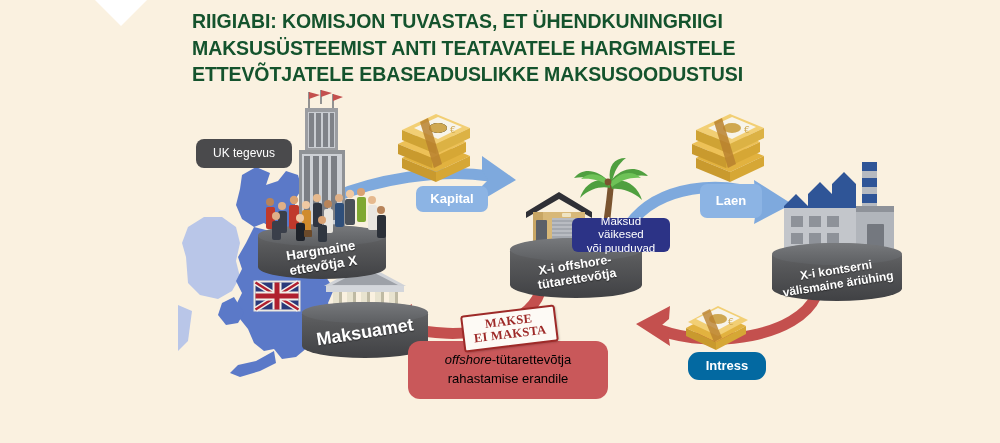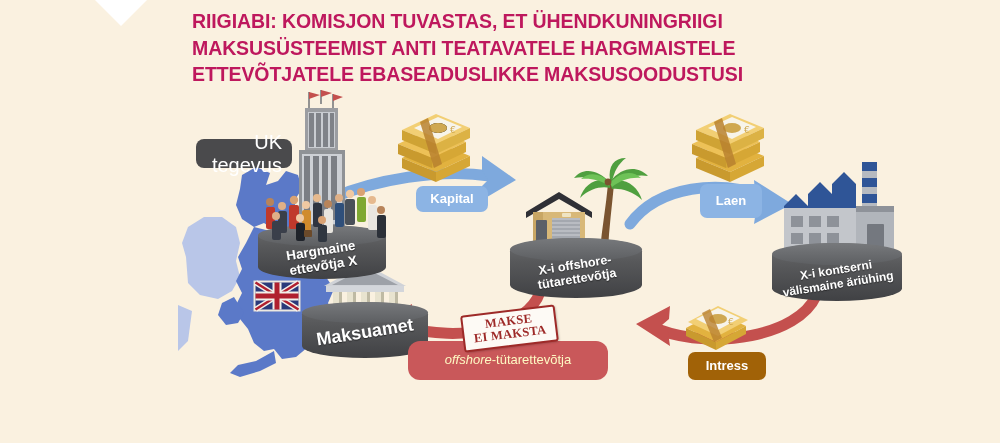--- a/index.html
+++ b/index.html
@@ -19,21 +19,21 @@
     background: #ffffff;
     clip-path: polygon(0 0, 100% 0, 50% 100%);
   }
 
   
   .title {
     left: 192px; top: 8px; width: 700px;
     font-size: 19.5px; font-weight: bold;
     line-height: 1.36;
     letter-spacing: -0.1px;
-    color: #be185d;
+    color: #14532d;
     text-transform: uppercase;
     font-family: "Liberation Sans", sans-serif;
   }
 
   
   .platform {
     border-radius: 50% / 22%;
     background: linear-gradient(180deg, #6d6e70 0%, #58595b 38%, #404144 100%);
   }
   .platform-top {
@@ -46,27 +46,27 @@
     color: #fff; font-weight: bold; pointer-events: none;
     text-shadow: 0 1px 1px rgba(0,0,0,.45);
   }
 
   
   .chip {
     border-radius: 7px; color: #fff; text-align: center;
     display: flex; align-items: center; justify-content: center;
     font-size: 13px; line-height: 1.15; padding: 4px 10px;
   }
-  .chip-dark { background: #4a4a4c; font-size: 20px; border-radius: 8px; text-align: right; }
+  .chip-dark { background: #4a4a4c; font-size: 12px; border-radius: 8px; text-align: right; }
   .chip-blue { background: #8cb4e4; font-weight: bold; }
   .chip-navy { background: #2c3386; font-size: 11.5px; border-radius: 6px; }
-  .chip-red  { background: #a16207; font-weight: bold; }
+  .chip-red  { background: #0369a1; font-weight: bold; border-radius: 11px; }
 
   .redbox {
-    background: #c9585a; border-radius: 12px; color: #fef9c3;
+    background: #c9585a; border-radius: 12px; color: #000000;
     text-align: center; font-size: 13px; line-height: 1.45;
     padding: 10px 14px;
   }
   .redbox em { font-style: italic; }
 
   .stamp {
     background: #fdfaf5; border: 2px solid #9e2a28; border-radius: 3px;
     color: #9e2a28; font-family: "Liberation Serif", serif;
     font-weight: bold; font-size: 12.5px; line-height: 1.05;
     text-align: center; padding: 3px 9px 4px;
@@ -248,20 +248,24 @@
     <rect x="14" y="30" width="11" height="24" rx="1" fill="#5b6068"></rect>
     <g fill="#b9bcc2">
       <rect x="30" y="28" width="28" height="26"></rect>
     </g>
     <g stroke="#8f949c" stroke-width="1">
       <path d="M30,31 H58 M30,35 H58 M30,39 H58 M30,43 H58 M30,47 H58 M30,51 H58"></path>
     </g>
     <rect x="40" y="23" width="9" height="4" rx="1" fill="#efe4c3"></rect>
   </svg>
 
+  <div class="abs chip chip-navy" style="left:572px; top:218px; width:98px; height:34px; z-index:10; flex-direction:column;">
+    <span>Maksud väikesed</span>
+    <span>või puuduvad</span>
+  </div>
 
   <svg class="abs" style="left:628px; top:170px; z-index:3;" width="180" height="70">
     <path d="M2,54 C30,16 92,8 140,28" stroke="#7ea9dd" stroke-width="11" fill="none" stroke-linecap="round"></path>
     <path d="M126,10 L164,34 L126,54 L128,40 L134,34 L127,23 Z" fill="#7ea9dd"></path>
   </svg>
 
   <svg class="abs" style="left:686px; top:112px; z-index:5;" width="82" height="72">
     <g>
       <path d="M10,46 L44,30 L78,44 L44,60 Z" fill="#e2b23f"></path>
       <path d="M10,46 L10,56 L44,70 L44,60 Z" fill="#c99a2e"></path>
@@ -369,15 +373,16 @@
 
   <div class="abs stamp" style="left:462px; top:310px; z-index:12;">
     <div>MAKSE</div>
     <div>EI MAKSTA</div>
   </div>
 
   <div class="abs redbox" style="left:408px; top:341px; width:200px; z-index:11;">
     <div>
       <em>offshore</em><span>-tütarettevõtja</span>
     </div>
+    <div>rahastamise erandile</div>
   </div>
 
 </div>
 
 </body></html>

